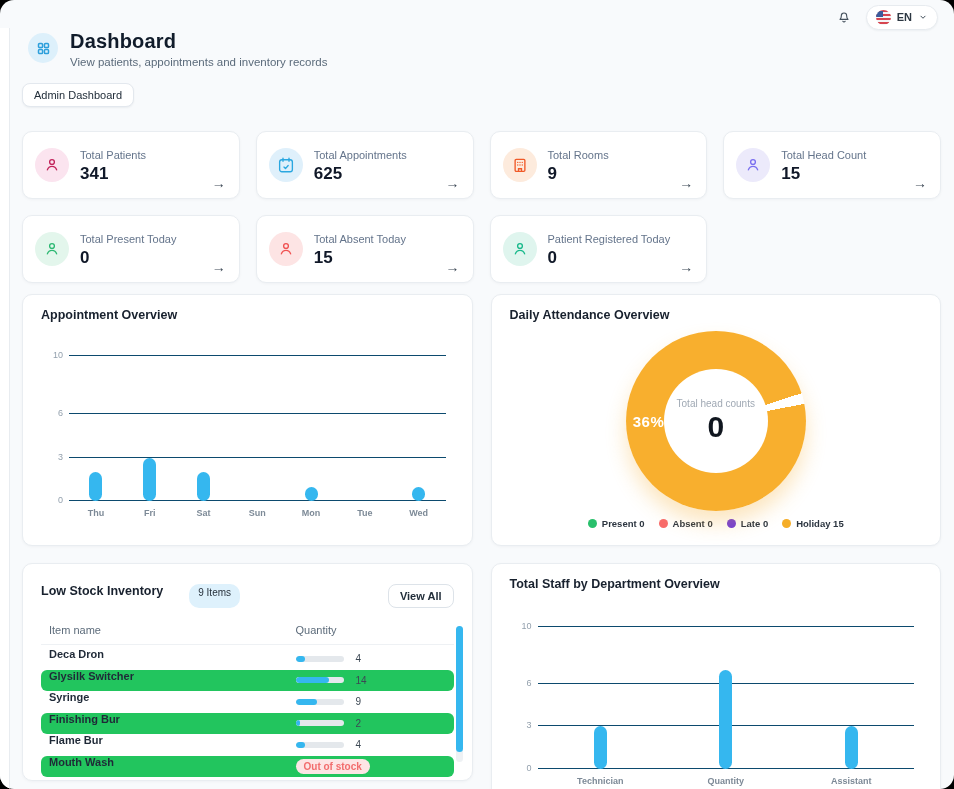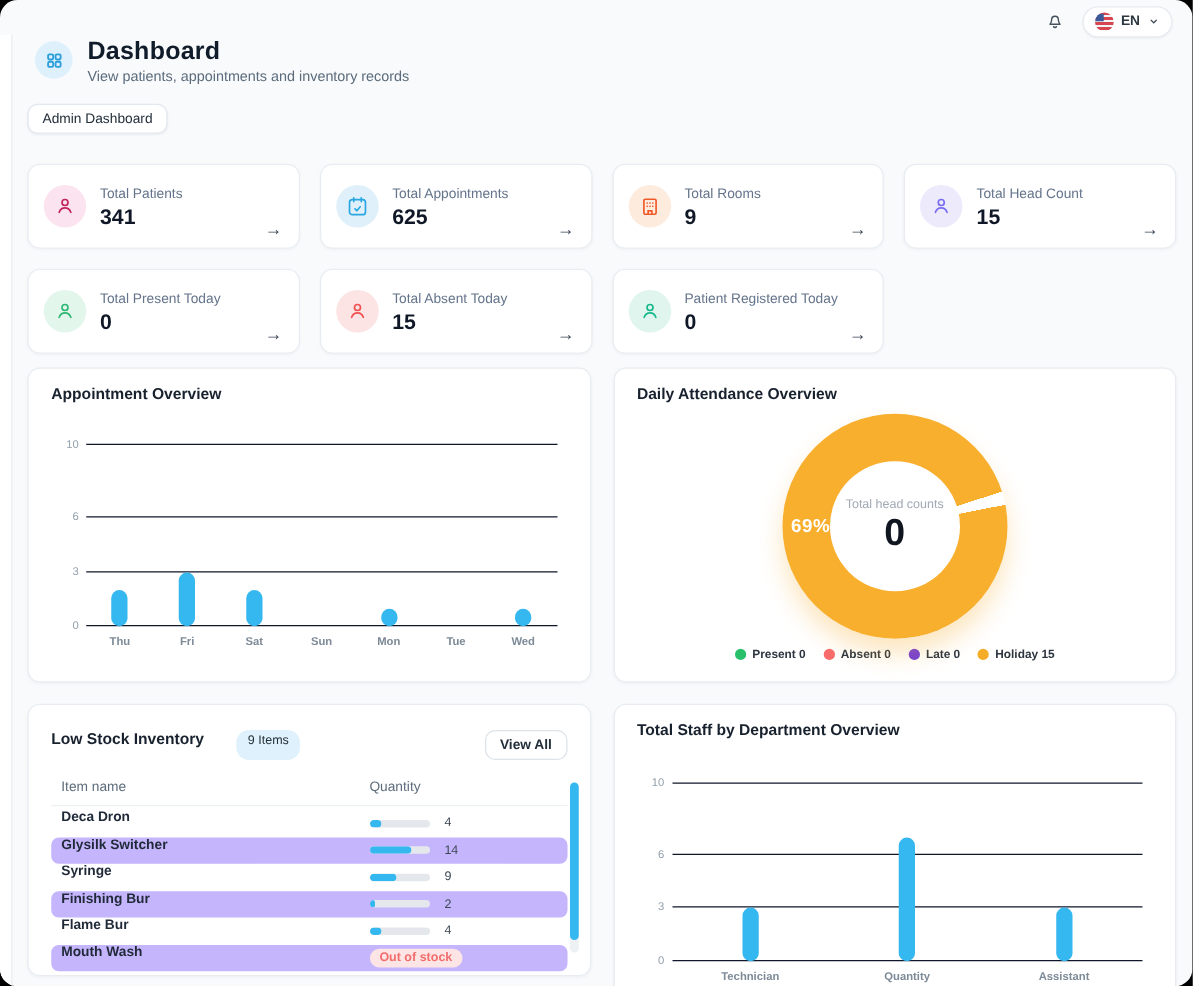--- a/index.html
+++ b/index.html
@@ -32,21 +32,21 @@
   .stat-ic{width:34px;height:34px;border-radius:50%;flex:0 0 34px;display:flex;align-items:center;justify-content:center;background:var(--bg);color:var(--fg);}
   .stat-label{font-size:11px;color:#64748b;margin-top:2px;}
   .stat-value{font-size:17px;font-weight:bold;color:#101828;margin-top:3px;}
   .arrow{position:absolute;right:13px;bottom:7px;font-size:14px;color:#3c4document;color:#3b4754;}
   
   .charts-row{margin-top:11px;display:grid;grid-template-columns:1fr 1fr;gap:18px;}
   .chart-card{height:252px;padding:13px 18px;}
   .chart-card h2,.inv-head h2{margin:0;font-size:12.5px;color:#18212e;}
   .bar-chart{position:relative;height:145px;margin:34px 8px 0 28px;}
   .bar-chart.staff{height:142px;margin-top:36px;}
-  .gridline{position:absolute;left:0;right:0;height:1px;background:#0f172a;}
+  .gridline{position:absolute;left:0;right:0;height:1px;background:#0c4a6e;}
   .tick{position:absolute;left:-26px;top:-5px;width:20px;text-align:right;font-size:9px;color:#93a0ad;}
   .cols{position:absolute;left:0;right:0;top:0;bottom:0;display:flex;font-weight:bold;}
   .col{flex:1;position:relative;display:flex;align-items:flex-end;justify-content:center;}
   .bar{width:13px;border-radius:7px;}
   .xlab{position:absolute;bottom:-17px;left:0;right:0;text-align:center;font-size:9px;color:#7d8a97;}
   
   .donut-wrap{display:flex;justify-content:center;margin-top:9px;}
   .donut{position:relative;width:180px;height:180px;border-radius:50%;box-shadow:0 12px 20px rgba(246,173,45,.30);}
   .donut::before{content:'';position:absolute;inset:38px;background:#fff;border-radius:50%;}
   .slice-label{position:absolute;left:7px;top:50%;transform:translateY(-50%);color:#fff;font-size:15px;font-weight:bold;letter-spacing:.5px;}
@@ -62,21 +62,21 @@
   .inventory-card{height:218px;overflow:hidden;position:relative;}
   .staff-card{height:250px;}
   .inv-head{display:flex;gap:26px;padding:20px 18px 0;}
   .badge{background:#def1fc;color:#28323c;font-size:10px;padding:3px 9px;border-radius:10px;}
   .view-all{margin-left:auto;background:#fff;border:1px solid #dde3e9;border-radius:8px;padding:5px 11px;font-size:11px;font-weight:bold;color:#222e3a;cursor:pointer;font-family:inherit;}
   .inv-cols{display:flex;margin:1px 18px;padding:15px 8px 8px;font-size:11px;color:#5d6c7b;border-bottom:1px solid #eef1f4;}
   .inv-cols span:first-child{flex:1;}
   .inv-cols span:last-child{width:150px;}
   .inv-rows{margin:3px 18px 0;}
   .inv-row{display:flex;height:21.5px;padding:0 8px;border-radius:6px;}
-  .inv-row.alt{background:#c4b5fd;}
+  .inv-row.alt{background:#22c55e;}
   .iname{flex:1;font-size:11px;font-weight:bold;color:#1f2937;}
   .iqty{width:150px;display:flex;align-items:center;gap:12px;}
   .qbar{width:48px;height:6px;border-radius:3px;background:#e4e8ec;overflow:hidden;}
   .qfill{height:100%;border-radius:3px;}
   .qnum{font-size:10px;color:#3c4854;}
   .oos{background:#fde5e5;color:#f26d6d;font-size:10px;font-weight:bold;padding:2px 8px;border-radius:9px;}
   .inv-scroll{position:absolute;right:9px;top:62px;bottom:18px;width:7px;border-radius:4px;background:#eef1f4;cursor:pointer;}
   .thumb{width:100%;height:93%;border-radius:4px;background:#35b7ef;}
   svg{display:block;}
 </style>
@@ -274,21 +274,21 @@
                 <div class="xlab">Wed</div>
               </div>
             </div>
           </div>
       </div>
 
       <div class="card chart-card">
         <h2>Daily Attendance Overview</h2>
         <div class="donut-wrap">
           <div class="donut" style="background: conic-gradient(rgb(248, 175, 46) 0deg, rgb(248, 175, 46) 72deg, rgb(255, 255, 255) 72deg, rgb(255, 255, 255) 79deg, rgb(248, 175, 46) 79deg, rgb(248, 175, 46) 360deg);">
-            <span class="slice-label">69%</span>
+            <span class="slice-label">36%</span>
             <div class="donut-center">
               <div class="dc-label">Total head counts</div>
               <div class="dc-value">0</div>
             </div>
           </div>
         </div>
         <div class="legend">
             <span class="l-item">
               <i style="background: rgb(41, 192, 108);"></i>
               <em>Present 0</em>

